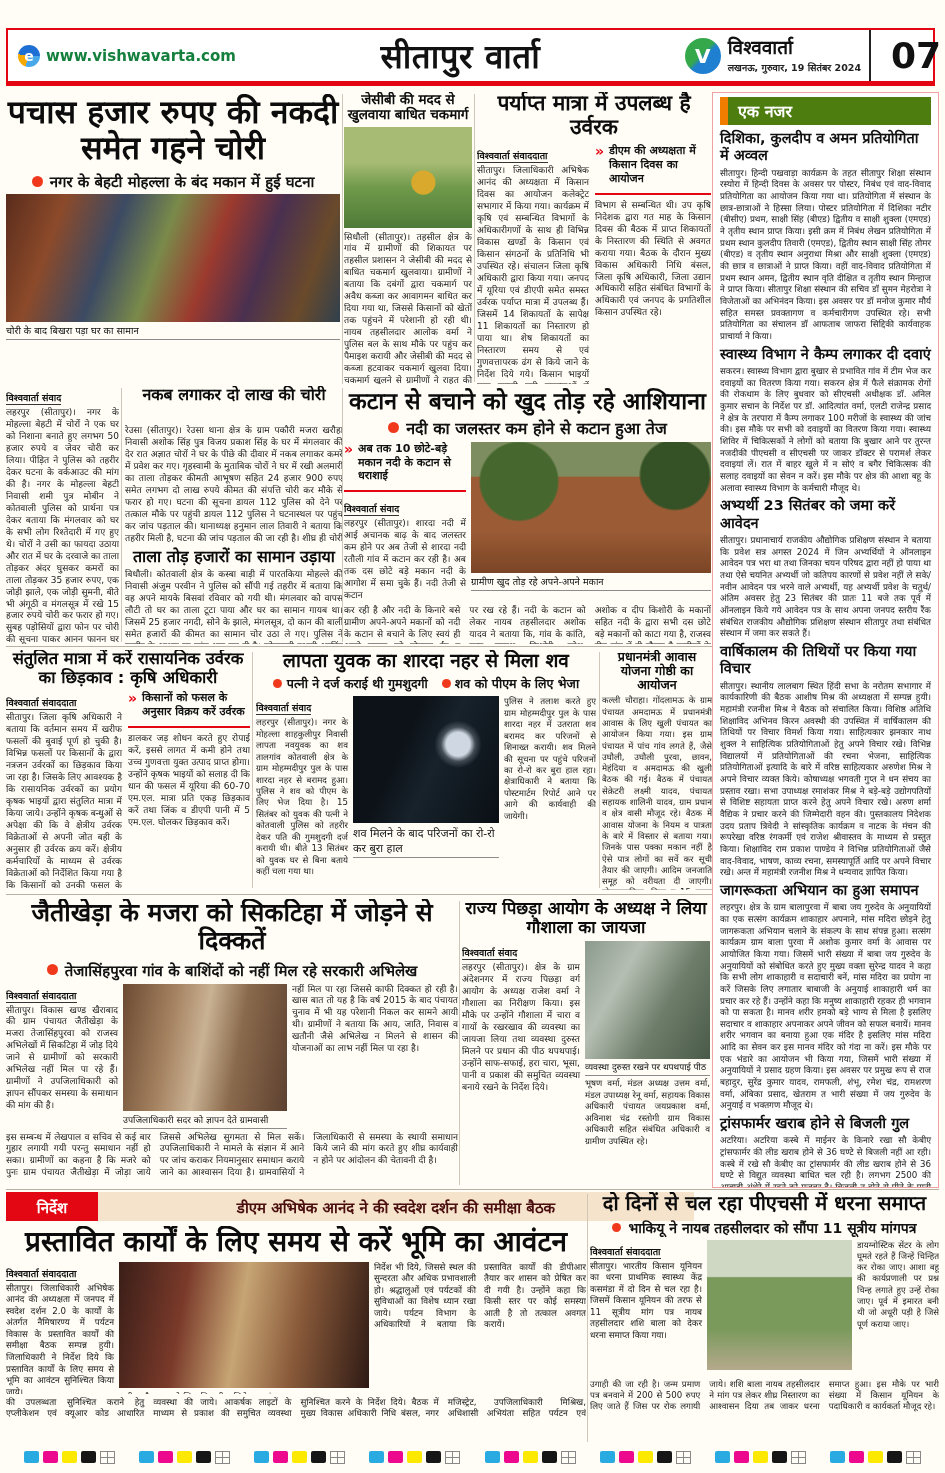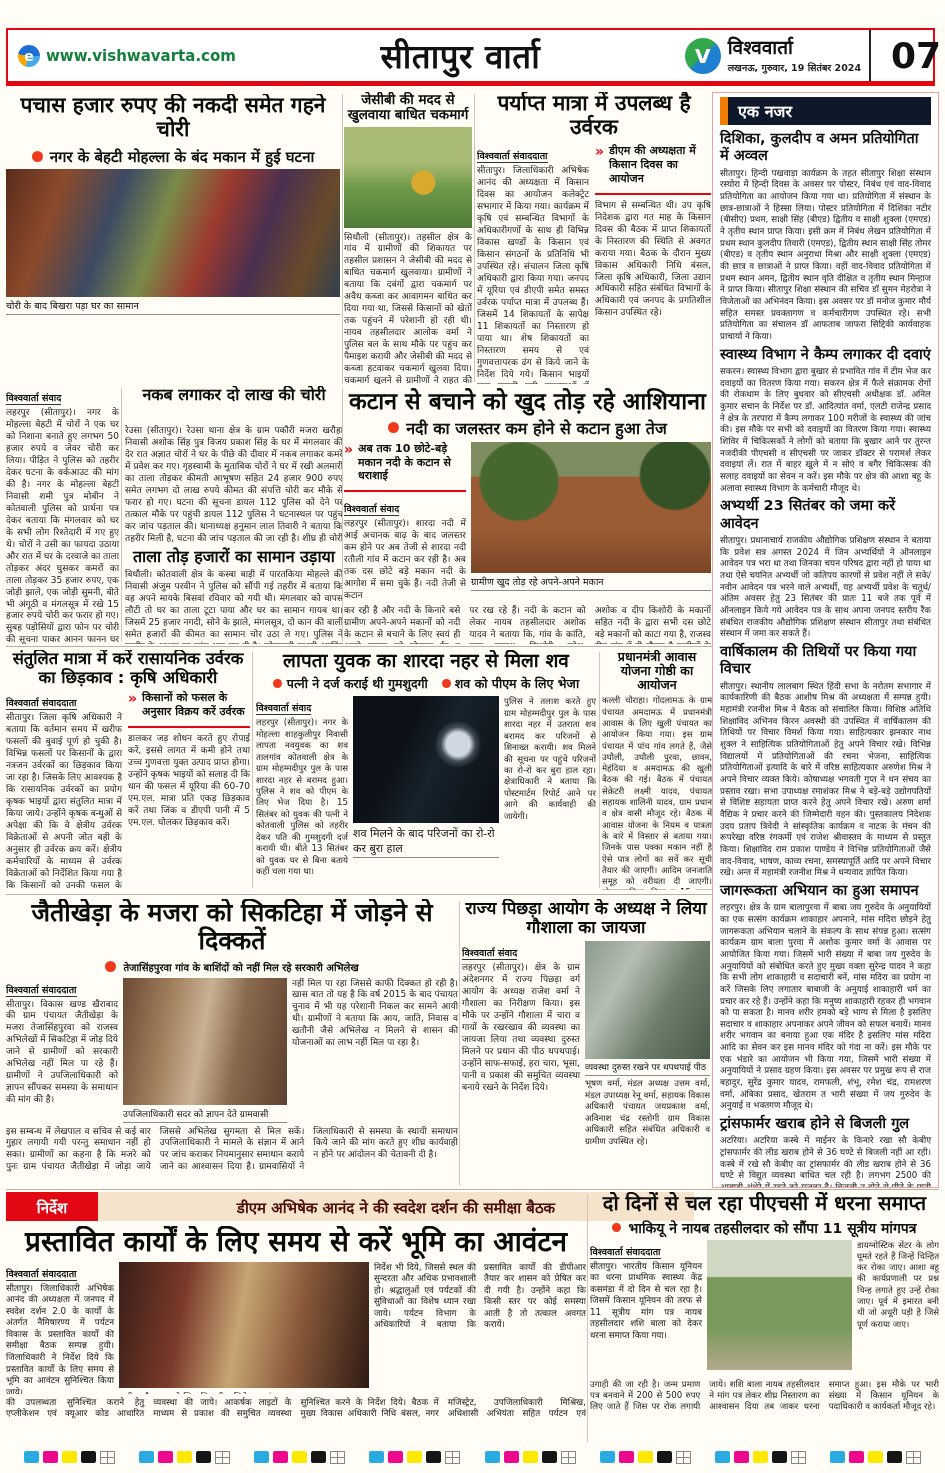--- a/index.html
+++ b/index.html
@@ -34,21 +34,21 @@
   .photo-theft{height:128px;background:linear-gradient(110deg,#5a2c1c,#8c4a2a 16%,#3c4a63 32%,#7a8a4a 46%,#9c3a2e 60%,#4a3050 74%,#6a4a2a 88%,#30404e);}
   .photo-jcb{height:101px;background:radial-gradient(circle at 62% 55%,#d8a92c 0 12%,transparent 13%),linear-gradient(180deg,#a8bb74 0 35%,#6f9a4a 60%,#4f7a38);}
   .photo-katan{height:131px;background:radial-gradient(circle at 20% 30%,#46682f 0 18%,transparent 19%),radial-gradient(circle at 85% 25%,#355226 0 15%,transparent 16%),linear-gradient(180deg,#7d8d5f 0 26%,#9a5b35 27% 68%,#7a4526);}
   .photo-night{height:127px;background:radial-gradient(circle at 72% 38%,#cfd8e2 0 9%,rgba(207,216,226,.25) 13%,transparent 18%),linear-gradient(115deg,#0d1218 0 35%,#17222b 55%,#0a0f14);}
   .photo-office{height:127px;background:linear-gradient(100deg,#6b4a33,#a3805e 28%,#c9b193 48%,#8a6a4c 68%,#5d4030);}
   .photo-gaushala{height:118px;background:linear-gradient(120deg,#8a9a8c,#b5beb2 30%,#6d7d6a 62%,#4a5a48);}
   .photo-meeting{height:126px;background:linear-gradient(100deg,#3a1e18,#7a3a2a 26%,#c7a574 48%,#8a5a3a 70%,#2e1a14);}
   .photo-dharna{height:130px;background:linear-gradient(180deg,#cfd8c2 0 28%,#7a9a5c 29% 68%,#b5a98c);}
   
   #sidebar{position:absolute;left:712px;top:92px;width:227px;height:1096px;border:1px solid #f0a1a1;background:#fff;overflow:hidden;padding:4px 7px;box-sizing:border-box;}
-  .sidebar-header{background:#0f172a;color:#fff;font-weight:bold;font-size:16px;display:flex;align-items:stretch;margin-bottom:5px;}
+  .sidebar-header{background:#4d7c0f;color:#fff;font-weight:bold;font-size:16px;display:flex;align-items:stretch;margin-bottom:5px;}
   .orange-block{width:8px;background:#f07d00;flex:none;}
   .sidebar-header span.t{padding:3px 10px;}
   .sb-title{font-size:14.5px;font-weight:bold;line-height:1.2;margin:3px 0 3px;}
   .sb-body{font-size:8.7px;line-height:1.34;text-align:justify;color:#222;}
   
   #strip-nirdesh{position:absolute;left:6px;top:1192px;width:688px;height:29px;display:flex;}
   #strip-nirdesh .tag{background:#e30613;color:#fff;font-weight:bold;font-size:15px;width:92px;display:flex;align-items:center;justify-content:center;flex:none;}
   #strip-nirdesh .kicker{flex:1;background:#f6e3cc;color:#4a0e0e;font-weight:bold;font-size:15px;display:flex;align-items:center;justify-content:center;}
   
   .vline{position:absolute;width:1px;background:#cfc7ba;}
@@ -77,21 +77,21 @@
         <span class="brand-name">विश्ववार्ता</span>
         <div class="brand-date">लखनऊ, गुरुवार, 19 सितंबर 2024</div>
       </span>
     </div>
     <div class="pagenum-box">
       <span class="pagenum">07</span>
     </div>
   </header>
 
   <section class="art" style="left:6px;top:94px;width:334px;">
-    <h1 class="hl" style="font-size:21px;">पचास हजार रुपए की नकदी समेत गहने चोरी</h1>
+    <h1 class="hl" style="font-size:32px;">पचास हजार रुपए की नकदी समेत गहने चोरी</h1>
     <div class="dotline" style="font-size:15px;">
       <span class="dot"></span>
       <span>नगर के बेहटी मोहल्ला के बंद मकान में हुई घटना</span>
     </div>
     <div class="photo photo-theft"></div>
     <div class="caption">चोरी के बाद बिखरा पड़ा घर का सामान</div>
   </section>
   <section class="art" style="left:6px;top:386px;width:113px;height:258px;">
     <span class="byline">विश्ववार्ता संवाद</span>
     <div class="body">लहरपुर (सीतापुर)। नगर के मोहल्ला बेहटी में चोरों ने एक घर को निशाना बनाते हुए लगभग 50 हजार रुपये व जेवर चोरी कर लिया। पीड़ित ने पुलिस को तहरीर देकर घटना के वर्कआउट की मांग की है। नगर के मोहल्ला बेहटी निवासी शमी पुत्र मोबीन ने कोतवाली पुलिस को प्रार्थना पत्र देकर बताया कि मंगलवार को घर के सभी लोग रिश्तेदारी में गए हुए थे। चोरों ने उसी का फायदा उठाया और रात में घर के दरवाजे का ताला तोड़कर अंदर घुसकर कमरों का ताला तोड़कर 35 हजार रुपए, एक जोड़ी झाले, एक जोड़ी सुमनी, बीते भी अंगूठी व मंगलसूत्र में रखे 15 हजार रुपये चोरी कर फरार हो गए। सुबह पड़ोसियों द्वारा फोन पर चोरी की सूचना पाकर आनन फानन घर पहुंचे। गृहस्वामी शमी ने कोतवाली पुलिस को घटना की तहरीर देकर जांच कर कार्रवाई किए जाने की मांग की है। पुलिस मामले की जांच कर रही है और आसपास लगे सीसीटीवी कैमरे खंगाले जा रहे हैं।</div>
@@ -194,21 +194,21 @@
     </div>
   </section>
 
   <section class="art" style="left:602px;top:650px;width:110px;height:240px;">
     <h2 class="hl" style="font-size:12.5px;margin-bottom:3px;">प्रधानमंत्री आवास योजना गोष्ठी का आयोजन</h2>
     <div class="body" style="font-size:8.5px;">कल्ली चौराहा। गोंदलामऊ के ग्राम पंचायत अमदामऊ में प्रधानमंत्री आवास के लिए खुली पंचायत का आयोजन किया गया। इस ग्राम पंचायत में पांच गांव लगते हैं, जैसे उघौली, उघौली पुरवा, छावन, मेहंदिया व अमदामऊ की खुली बैठक की गई। बैठक में पंचायत सेक्रेटरी लक्ष्मी यादव, पंचायत सहायक शालिनी यादव, ग्राम प्रधान व क्षेत्र वासी मौजूद रहे। बैठक में आवास योजना के नियम व पात्रता के बारे में विस्तार से बताया गया। जिनके पास पक्का मकान नहीं है ऐसे पात्र लोगों का सर्वे कर सूची तैयार की जाएगी। आदिम जनजाति समूह को वरीयता दी जाएगी। मोटरसाइकिल, फ्रिज व 15 हजार से अधिक मासिक आय वाले परिवार पात्रता से बाहर रहेंगे। सर्वे में किसी भी प्रकार की गड़बड़ी पर कार्यवाही की चेतावनी दी गई। 15 हजार से अधिक कमाई वाले पात्र नहीं होंगे। इस आशय की जानकारी दी गई।</div>
   </section>
 
   <section class="art" style="left:6px;top:899px;width:452px;height:288px;">
     <h1 class="hl" style="font-size:25px;">जैतीखेड़ा के मजरा को सिकटिहा में जोड़ने से दिक्कतें</h1>
-    <div class="dotline" style="font-size:10px;margin:4px 0;">
+    <div class="dotline" style="font-size:15px;margin:4px 0;">
       <span class="dot"></span>
       <span>तेजासिंहपुरवा गांव के बाशिंदों को नहीं मिल रहे सरकारी अभिलेख</span>
     </div>
     <div class="row">
       <div style="width:112px;">
         <span class="byline">विश्ववार्ता संवाददाता</span>
         <div class="body">सीतापुर। विकास खण्ड खैराबाद की ग्राम पंचायत जैतीखेड़ा के मजरा तेजासिंहपुरवा को राजस्व अभिलेखों में सिकटिहा में जोड़ दिये जाने से ग्रामीणों को सरकारी अभिलेख नहीं मिल पा रहे हैं। ग्रामीणों ने उपजिलाधिकारी को ज्ञापन सौंपकर समस्या के समाधान की मांग की है।</div>
       </div>
       <div style="width:164px;">
         <div class="photo photo-office"></div>

